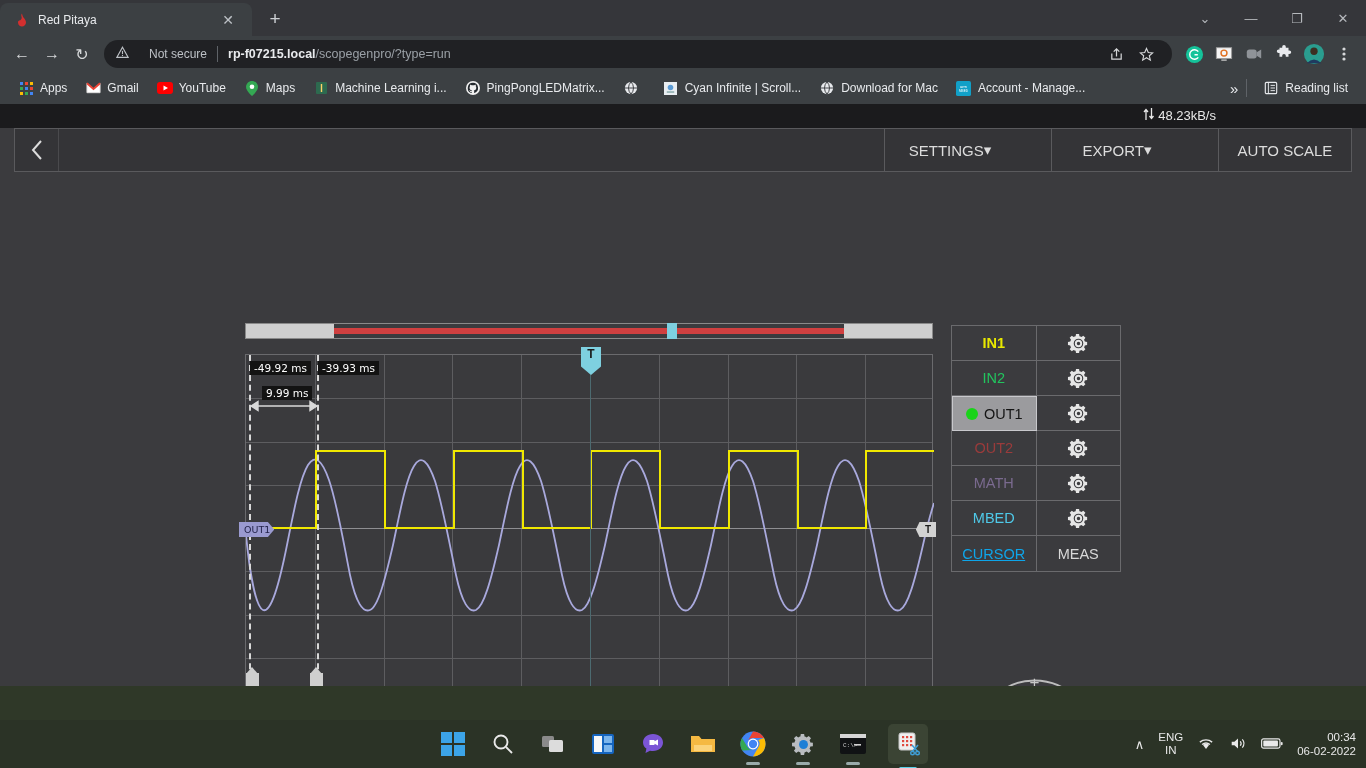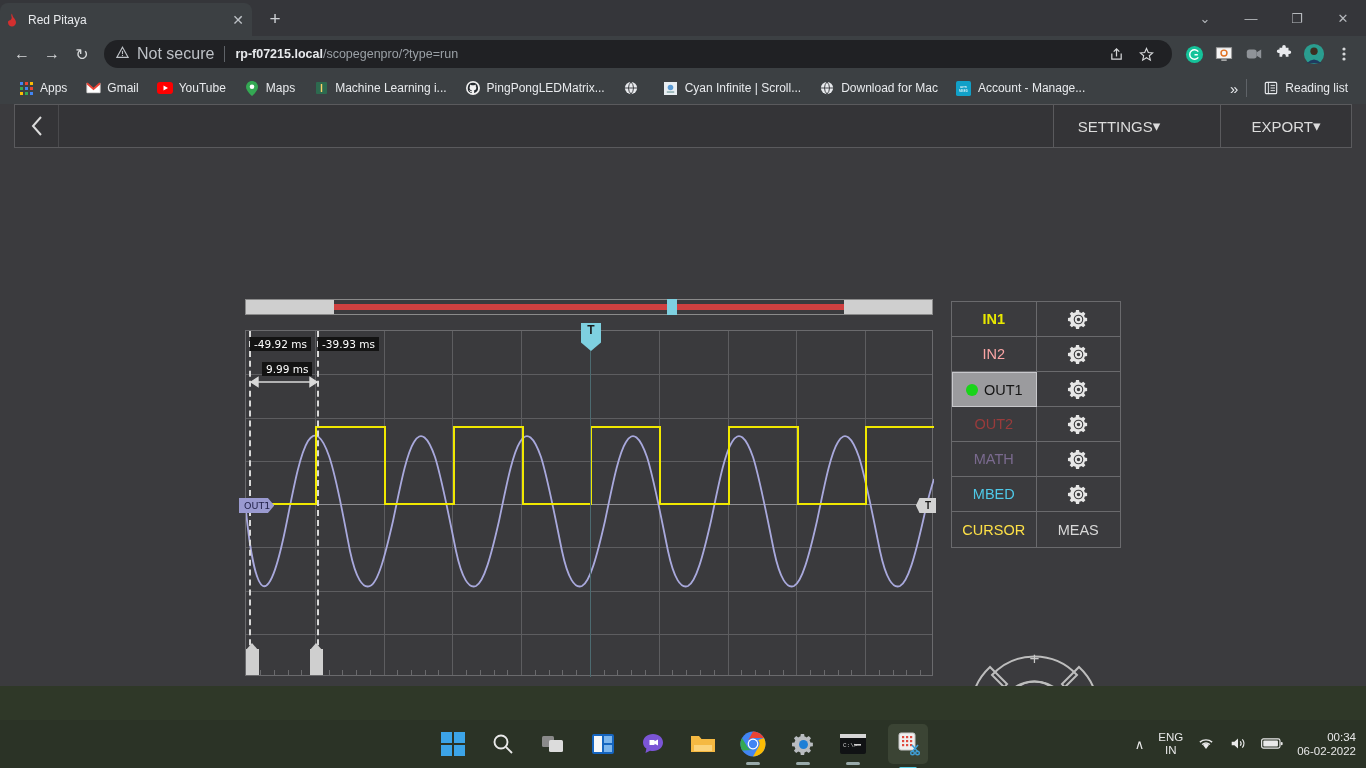--- a/index.html
+++ b/index.html
@@ -12,38 +12,38 @@
 
   
   .browser { width: 1366px; background: #3c4043; }
   .tabstrip {
     height: 36px; background: #35363a; display: flex; align-items: flex-end;
     position: relative;
   }
   .tab {
     width: 252px; height: 33px; background: #3c4043;
     border-radius: 8px 8px 0 0; display: flex; align-items: center;
-    padding: 0 4px; gap: 8px; position: relative;
+    padding: 0 14px; gap: 8px; position: relative;
   }
   .tab-fav { width: 16px; height: 16px; display:flex; align-items:center; justify-content:center; }
   .tab-title { color: #e8eaed; font-size: 12px; flex: 1; white-space: nowrap; overflow:hidden; }
   .tab-close { color: #bdc1c6; font-size: 14px; width: 20px; text-align: center; }
   .newtab { color: #cdd0d4; font-size: 19px; margin-left: 10px; margin-bottom: 6px; width:26px; text-align:center; }
   .wincontrols {
     position: absolute; right: 0; top: 0; height: 36px; display: flex; align-items: center;
   }
   .wincontrols > div { width: 46px; height: 36px; display:flex; align-items:center; justify-content:center; color:#b6b9bd; font-size:13px; }
 
   .toolbar { height: 36px; display: flex; align-items: center; padding: 0 8px; gap: 2px; background:#3c4043; }
   .tb-icon { width: 28px; height: 28px; display: flex; align-items: center; justify-content: center; color: #d6d8da; font-size: 16px; border-radius: 50%; }
   .omnibox {
     flex: 1; height: 28px; background: #202124; border-radius: 14px;
     display: flex; align-items: center; padding: 0 12px; margin: 0 6px; gap: 7px;
   }
-  .notsecure { color: #bdc1c6; font-size: 16px; display:flex; align-items:center; gap:8px; }
+  .notsecure { color: #bdc1c6; font-size: 12px; display:flex; align-items:center; gap:20px; }
   .om-sep { width: 1px; height: 16px; background: #5f6368; margin: 0 3px; }
   .url { font-size: 12.5px; color: #9aa0a6; white-space: nowrap; }
   .url b { color: #e8eaed; font-weight: 600; }
   .om-right { margin-left: auto; display:flex; gap:2px; }
 
   .bookmarks { height: 32px; background:#3c4043; display:flex; align-items:center; padding: 0 10px; gap: 2px; font-size: 12px; color:#e8eaed; }
   .bm { display:flex; align-items:center; gap:6px; padding: 3px 8px; border-radius: 4px; white-space: nowrap; }
   .bm-ico { width:16px; height:16px; display:flex; align-items:center; justify-content:center; font-size:11px; }
   .bm-right { margin-left:auto; display:flex; align-items:center; gap:8px; }
   .bm-div { width:1px; height:18px; background:#5f6368; }
@@ -369,39 +369,51 @@
           <svg width="14" height="14" viewBox="0 0 16 16">
               <rect x="1.5" y="1.5" width="13" height="13" rx="1.5" fill="none" stroke="#e8eaed" stroke-width="1.3"></rect>
               <path d="M5 1.5 v13 M7.5 5 h5 M7.5 8 h5 M7.5 11 h5" stroke="#e8eaed" stroke-width="1.1"></path>
             </svg>
         </span>
         <span>Reading list</span>
       </span>
     </div>
   </div>
 
+  <div class="speedband">
+    <div class="speedtxt">
+      <span>
+        <svg width="12" height="14" viewBox="0 0 12 14">
+            <path d="M3 13 V3 M1 5 L3 2.5 L5 5" fill="none" stroke="#e8e8e8" stroke-width="1.3"></path>
+            <path d="M8.5 1 v10 M6.5 9 L8.5 11.5 L10.5 9" fill="none" stroke="#e8e8e8" stroke-width="1.3"></path>
+          </svg>
+      </span>
+      <span>48.23kB/s</span>
+    </div>
+  </div>
 </div>
 
 <div class="app">
 
   <div class="rp-header">
     <div class="rp-back">
       <svg width="14" height="22" viewBox="0 0 14 22">
           <path d="M11 2 L3 11 L11 20" fill="none" stroke="#dcdcdc" stroke-width="2"></path>
         </svg>
     </div>
     <div class="rp-spacer"></div>
     <div class="rp-btn">
       <span>SETTINGS</span>
         <span>▾</span>
     </div>
     <div class="rp-btn">
       <span>EXPORT</span>
         <span>▾</span>
     </div>
+    <div class="rp-btn wide">AUTO SCALE</div>
   </div>
 
   <div class="zoombar">
     <div class="zb-seg zb-pad" style="width:88px;"></div>
     <div class="zb-mid">
       <div class="zb-red"></div>
       <div class="zb-handle" style="left:333px;"></div>
     </div>
     <div class="zb-seg zb-pad" style="width:88px;"></div>
   </div>
@@ -520,21 +532,21 @@
     <div class="chrow">
       <div class="chname" style="color:#e8e800;font-weight:bold;">IN1</div>
       <div class="chgear">
         <svg width="23" height="23" viewBox="0 0 24 24">
             <path fill="#e6e6e6" d="M12 8.2a3.8 3.8 0 1 0 0 7.6 3.8 3.8 0 0 0 0-7.6zm0 5.6a1.8 1.8 0 1 1 0-3.6 1.8 1.8 0 0 1 0 3.6z"></path>
             <path fill="#e6e6e6" d="M21 13.6v-3.2l-2.4-.4a6.9 6.9 0 0 0-.8-2l1.4-2-2.2-2.2-2 1.4a6.9 6.9 0 0 0-2-.8L12.6 2h-3.2l-.4 2.4a6.9 6.9 0 0 0-2 .8l-2-1.4-2.2 2.2 1.4 2a6.9 6.9 0 0 0-.8 2L1 10.4v3.2l2.4.4c.17.7.45 1.37.8 2l-1.4 2 2.2 2.2 2-1.4c.63.35 1.3.63 2 .8l.4 2.4h3.2l.4-2.4c.7-.17 1.37-.45 2-.8l2 1.4 2.2-2.2-1.4-2c.35-.63.63-1.3.8-2l2.4-.4zM12 17a5 5 0 1 1 0-10 5 5 0 0 1 0 10z"></path>
           </svg>
       </div>
     </div>
     <div class="chrow">
-      <div class="chname" style="color:#fca5a5;">IN2</div>
+      <div class="chname" style="color:#22c55e;">IN2</div>
       <div class="chgear">
         <svg width="23" height="23" viewBox="0 0 24 24">
             <path fill="#e6e6e6" d="M12 8.2a3.8 3.8 0 1 0 0 7.6 3.8 3.8 0 0 0 0-7.6zm0 5.6a1.8 1.8 0 1 1 0-3.6 1.8 1.8 0 0 1 0 3.6z"></path>
             <path fill="#e6e6e6" d="M21 13.6v-3.2l-2.4-.4a6.9 6.9 0 0 0-.8-2l1.4-2-2.2-2.2-2 1.4a6.9 6.9 0 0 0-2-.8L12.6 2h-3.2l-.4 2.4a6.9 6.9 0 0 0-2 .8l-2-1.4-2.2 2.2 1.4 2a6.9 6.9 0 0 0-.8 2L1 10.4v3.2l2.4.4c.17.7.45 1.37.8 2l-1.4 2 2.2 2.2 2-1.4c.63.35 1.3.63 2 .8l.4 2.4h3.2l.4-2.4c.7-.17 1.37-.45 2-.8l2 1.4 2.2-2.2-1.4-2c.35-.63.63-1.3.8-2l2.4-.4zM12 17a5 5 0 1 1 0-10 5 5 0 0 1 0 10z"></path>
           </svg>
       </div>
     </div>
     <div class="chrow">
       <div class="chname active">
         <span class="dot"></span>
@@ -568,21 +580,21 @@
     <div class="chrow">
       <div class="chname" style="color:#4fc9e8;">MBED</div>
       <div class="chgear">
         <svg width="23" height="23" viewBox="0 0 24 24">
             <path fill="#e6e6e6" d="M12 8.2a3.8 3.8 0 1 0 0 7.6 3.8 3.8 0 0 0 0-7.6zm0 5.6a1.8 1.8 0 1 1 0-3.6 1.8 1.8 0 0 1 0 3.6z"></path>
             <path fill="#e6e6e6" d="M21 13.6v-3.2l-2.4-.4a6.9 6.9 0 0 0-.8-2l1.4-2-2.2-2.2-2 1.4a6.9 6.9 0 0 0-2-.8L12.6 2h-3.2l-.4 2.4a6.9 6.9 0 0 0-2 .8l-2-1.4-2.2 2.2 1.4 2a6.9 6.9 0 0 0-.8 2L1 10.4v3.2l2.4.4c.17.7.45 1.37.8 2l-1.4 2 2.2 2.2 2-1.4c.63.35 1.3.63 2 .8l.4 2.4h3.2l.4-2.4c.7-.17 1.37-.45 2-.8l2 1.4 2.2-2.2-1.4-2c.35-.63.63-1.3.8-2l2.4-.4zM12 17a5 5 0 1 1 0-10 5 5 0 0 1 0 10z"></path>
           </svg>
       </div>
     </div>
     <div class="chrow">
-      <div class="chname" style="color:#fde047;">CURSOR</div>
+      <div class="chname" style="color:#0ea5e9;text-decoration:underline;">CURSOR</div>
       <div class="chgear" style="color:#d8d8d8;font-size:14.5px;">MEAS</div>
     </div>
   </div>
 
   <div class="knob">
     <svg width="145" height="145" viewBox="0 0 145 145">
       <g fill="none" stroke="#bdbdbd" stroke-width="2">
 
         <path d="M30 38 A58 58 0 0 1 115 38 L98 55 A36 36 0 0 0 47 55 Z"></path>
         <path d="M117 30 A58 58 0 0 1 117 115 L100 98 A36 36 0 0 0 100 47 Z"></path>

